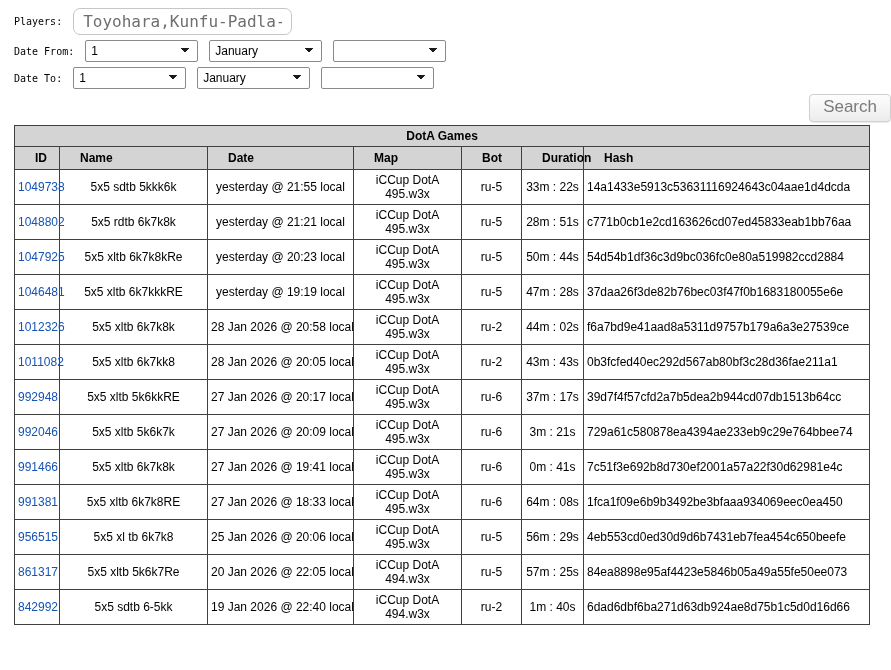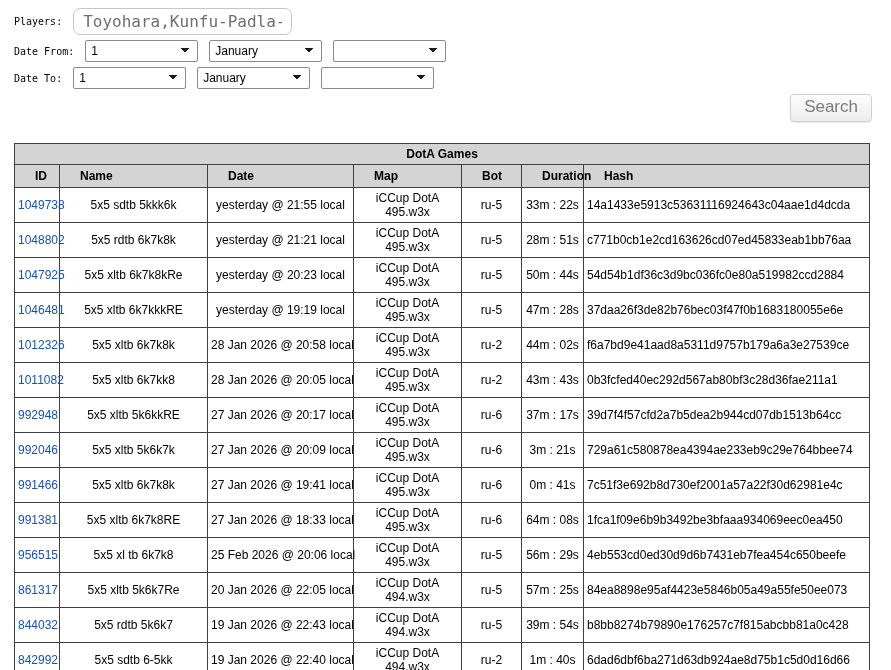--- a/index.html
+++ b/index.html
@@ -52,22 +52,21 @@
       linear-gradient(45deg, transparent 50%, #1a1a1a 50%),
       linear-gradient(135deg, #1a1a1a 50%, transparent 50%);
     background-position: calc(100% - 12px) calc(50% - 1px), calc(100% - 8px) calc(50% - 1px);
     background-size: 4px 5px, 4px 5px;
     background-repeat: no-repeat;
   }
 
   
   .search-row {
     text-align: right;
-    padding-right: 19px;
-    margin: 1px 0 21px 0;
+    margin: 1px 0 3px 0;
   }
   .search-button {
     font-family: "Liberation Sans", sans-serif;
     font-size: 17px;
     color: #7b7b7b;
     background: linear-gradient(#fdfdfd, #ececec);
     border: 1px solid #cfcfcf;
     border-radius: 4px;
     padding: 2px 13px 4px 13px;
     box-shadow: 0 1px 1px rgba(0,0,0,0.08);
@@ -320,21 +319,21 @@
     <td class="cell-bot">ru-6</td>
     <td class="cell-duration">64m : 08s</td>
     <td class="cell-hash">1fca1f09e6b9b3492be3bfaaa934069eec0ea450</td>
   </tr>
 
   <tr>
     <td class="cell-id">
       <a href="#" class="id-link">956515</a>
     </td>
     <td class="cell-name">5x5 xl tb 6k7k8</td>
-    <td class="cell-date">25 Feb 2026 @ 20:06 local</td>
+    <td class="cell-date">25 Jan 2026 @ 20:06 local</td>
     <td class="cell-map">
       <div class="map-inner">iCCup DotA 495.w3x</div>
     </td>
     <td class="cell-bot">ru-5</td>
     <td class="cell-duration">56m : 29s</td>
     <td class="cell-hash">4eb553cd0ed30d9d6b7431eb7fea454c650beefe</td>
   </tr>
 
   <tr>
     <td class="cell-id">
@@ -343,33 +342,20 @@
     <td class="cell-name">5x5 xltb 5k6k7Re</td>
     <td class="cell-date">20 Jan 2026 @ 22:05 local</td>
     <td class="cell-map">
       <div class="map-inner">iCCup DotA 494.w3x</div>
     </td>
     <td class="cell-bot">ru-5</td>
     <td class="cell-duration">57m : 25s</td>
     <td class="cell-hash">84ea8898e95af4423e5846b05a49a55fe50ee073</td>
   </tr>
 
-  <tr>
-    <td class="cell-id">
-      <a href="#" class="id-link">844032</a>
-    </td>
-    <td class="cell-name">5x5 rdtb 5k6k7</td>
-    <td class="cell-date">19 Jan 2026 @ 22:43 local</td>
-    <td class="cell-map">
-      <div class="map-inner">iCCup DotA 494.w3x</div>
-    </td>
-    <td class="cell-bot">ru-5</td>
-    <td class="cell-duration">39m : 54s</td>
-    <td class="cell-hash">b8bb8274b79890e176257c7f815abcbb81a0c428</td>
-  </tr>
 
   <tr>
     <td class="cell-id">
       <a href="#" class="id-link">842992</a>
     </td>
     <td class="cell-name">5x5 sdtb 6-5kk</td>
     <td class="cell-date">19 Jan 2026 @ 22:40 local</td>
     <td class="cell-map">
       <div class="map-inner">iCCup DotA 494.w3x</div>
     </td>

